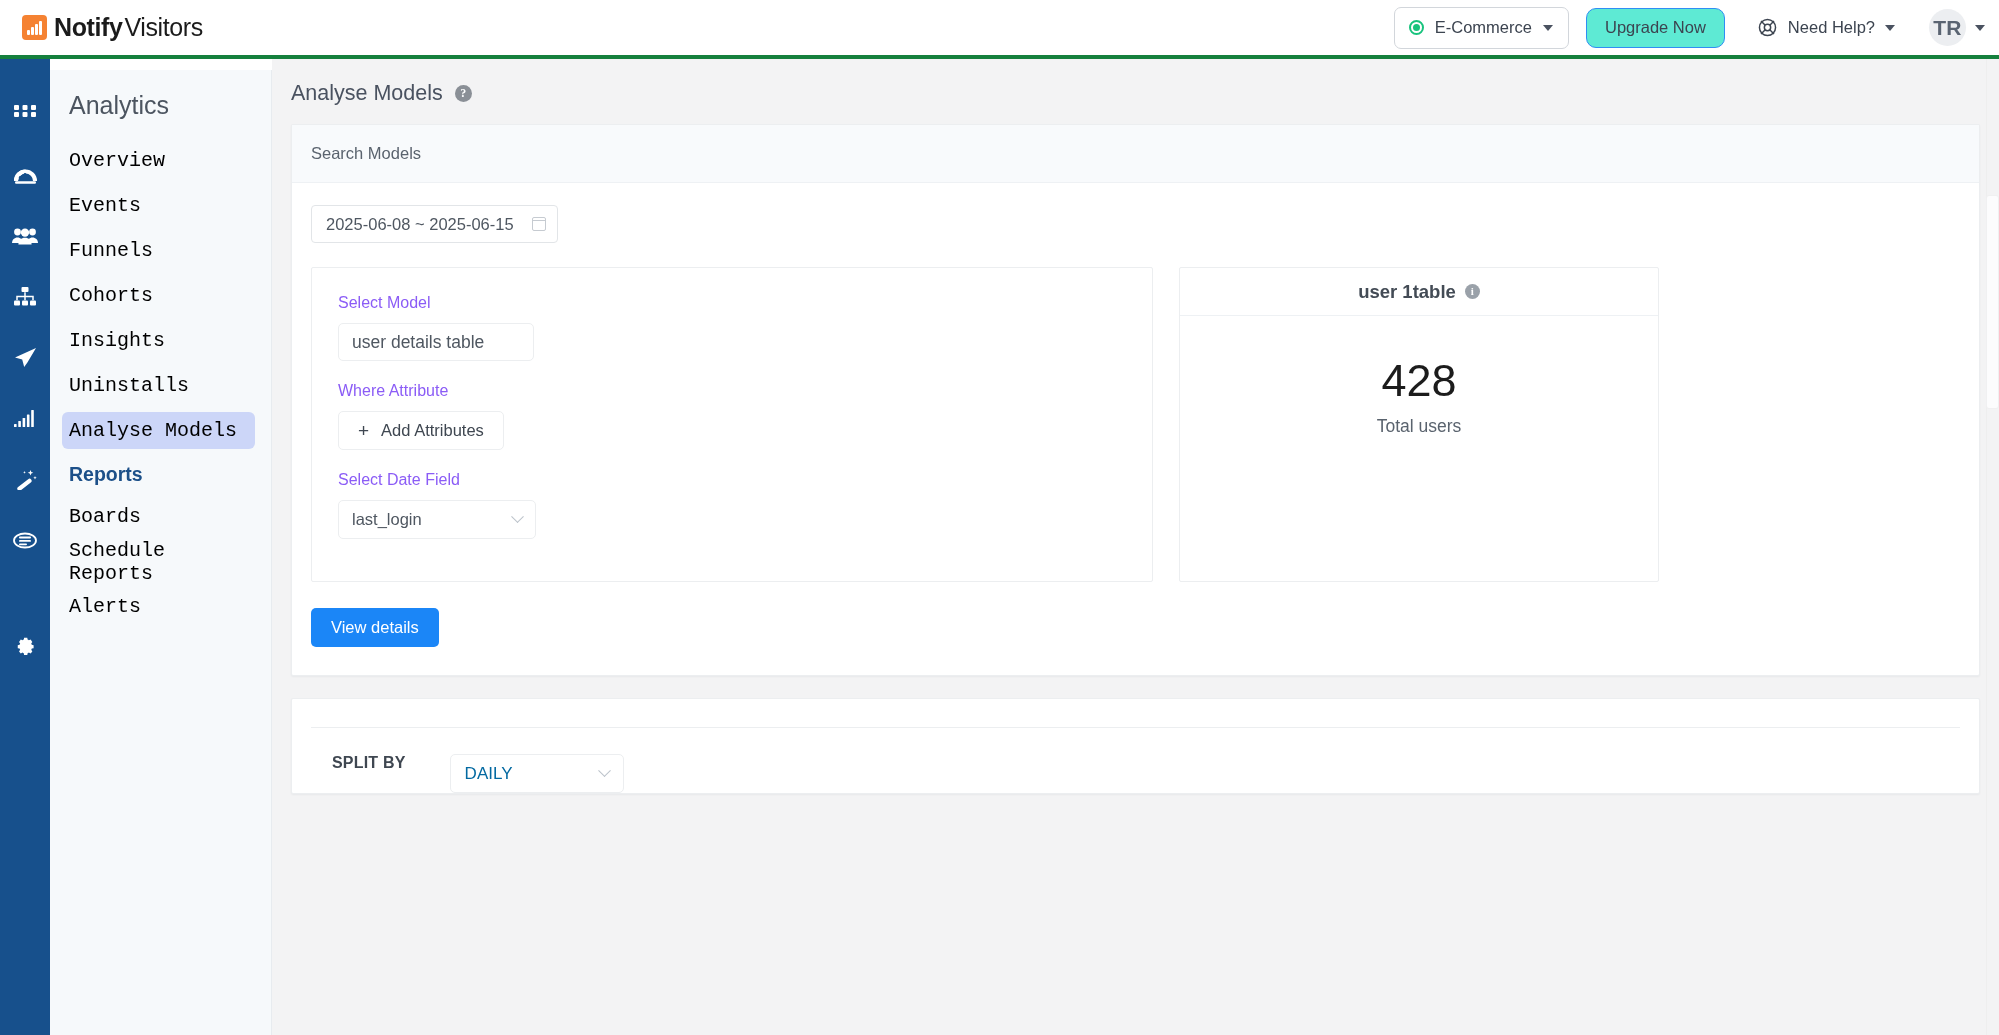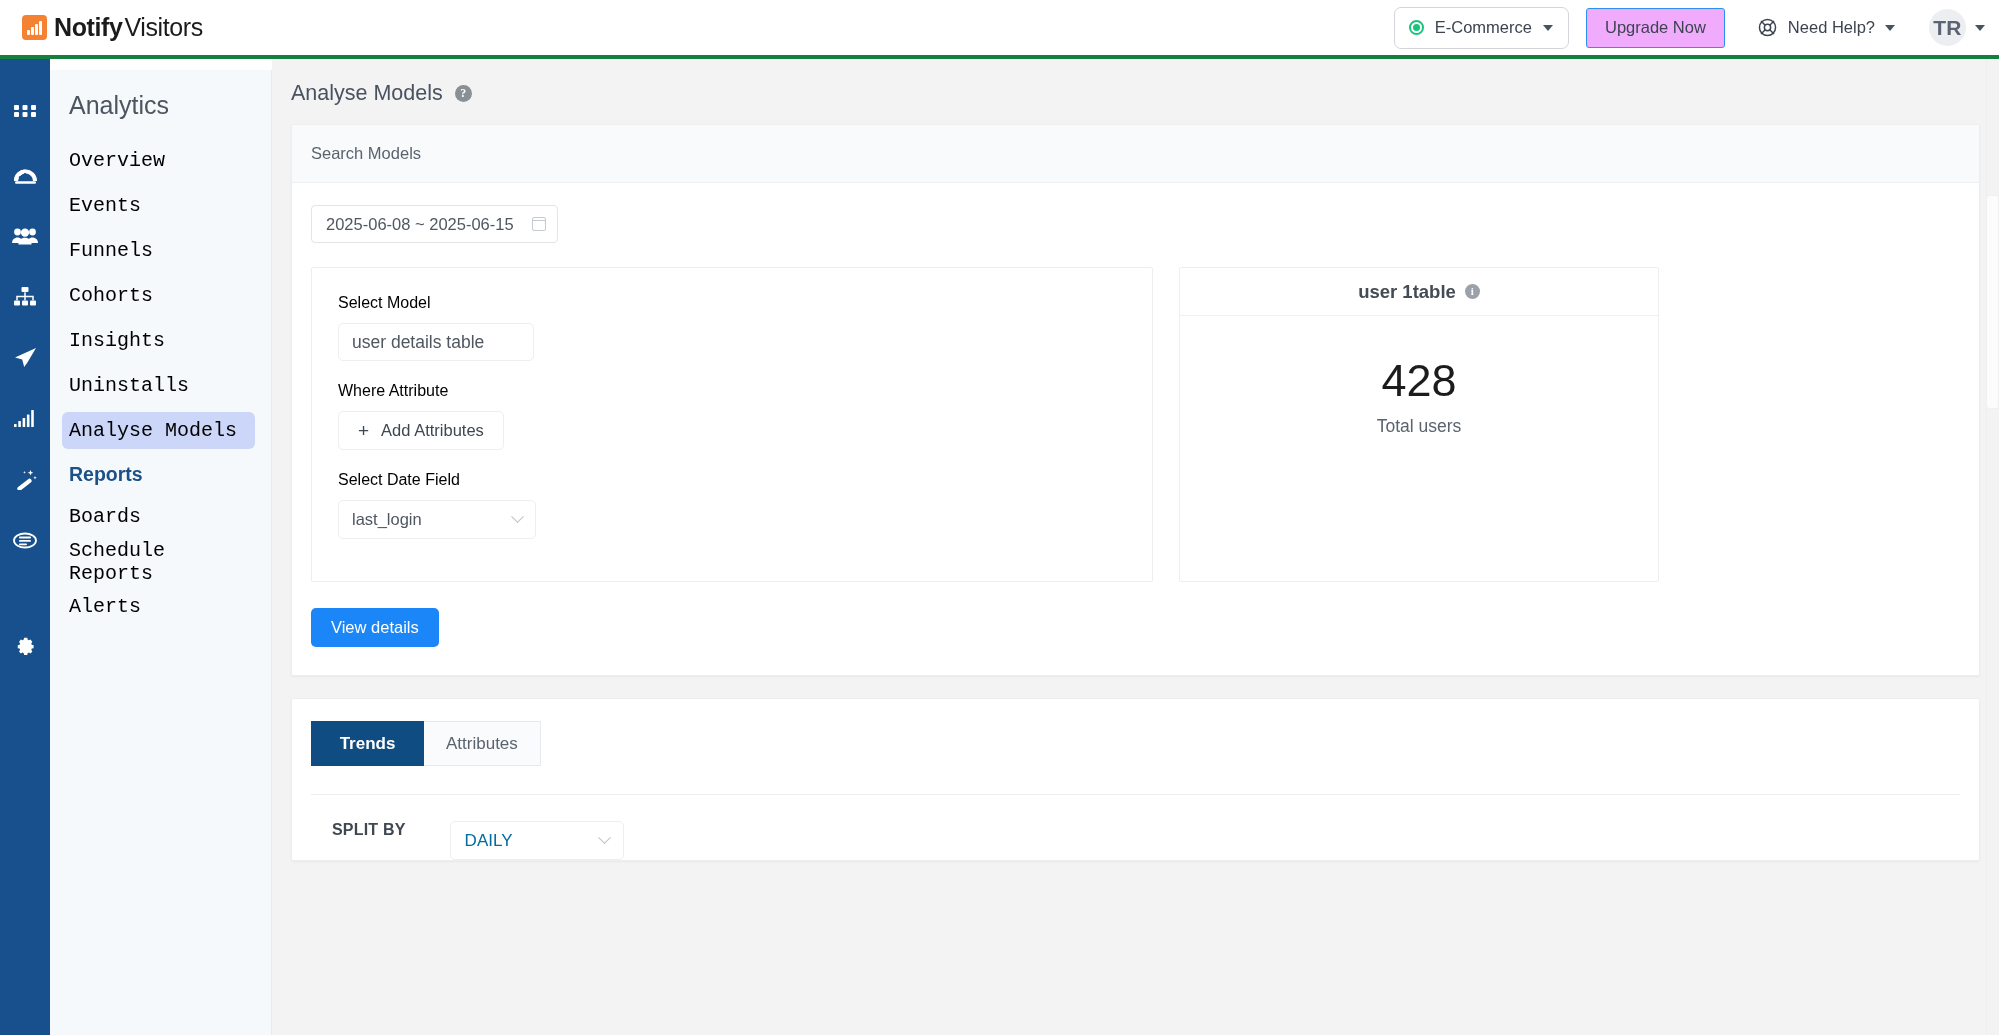--- a/index.html
+++ b/index.html
@@ -45,22 +45,22 @@
     height: 42px; padding: 0 15px 0 14px;
     border: 1px solid #d2d6db; border-radius: 7px;
     background: #fff; cursor: pointer; margin-right: 17px;
   }
   .radio-dot { width: 15px; height: 15px; border-radius: 50%; border: 2px solid #18c37d; display:flex; align-items:center; justify-content:center; flex: none;}
   .radio-dot span { width: 7px; height: 7px; border-radius: 50%; background: #18c37d; display:block; }
   .proj-label { font-size: 16.5px; color: #3c4450; font-weight: 400; }
 
   .upgrade-btn {
     height: 40px; padding: 0 18px;
-    border: 1px solid #2f8ef4; border-radius: 3px;
-    background: #f0abfc; color: #3c4450;
+    border: 1px solid #2f8ef4; border-radius: 10px;
+    background: #5eead4; color: #3c4450;
     font-size: 16.5px; font-family: inherit;
     cursor: pointer; margin-right: 32px;
     display:flex; align-items:center;
   }
 
   .help-group { display:flex; align-items:center; gap:10px; cursor:pointer; margin-right: 34px; }
   .help-label { font-size: 16.5px; color: #3c4450; }
 
   .avatar-group { display:flex; align-items:center; gap: 9px; cursor:pointer; }
   .avatar {
@@ -143,21 +143,21 @@
   .cal-icon { width: 14px; height: 14px; border: 1.4px solid #c6cbd1; border-radius: 2px; position: relative; flex:none;}
   .cal-icon::before { content:""; position:absolute; top:2px; left:-1.4px; right:-1.4px; height:1.4px; background:#c6cbd1; }
 
   .panels { display: flex; gap: 26px; margin-top: 24px; }
 
   .model-panel {
     flex: none; width: 842px; min-height: 315px;
     border: 1px solid #eceef0; border-radius: 2px;
     padding: 26px 0 26px 26px; background: #fff;
   }
-  .sublabel { font-size: 16px; color: #000000; margin-bottom: 11px; }
+  .sublabel { font-size: 16px; color: #8b5cf6; margin-bottom: 11px; }
   .model-box {
     display: inline-flex; align-items: center;
     width: 196px; height: 38px; padding: 0 13px;
     border: 1px solid #eceef0; border-radius: 5px;
     font-size: 17.5px; color: #4f5761; background: #fff; cursor: pointer;
   }
   .gap20 { height: 21px; }
   .add-attr-btn {
     display: inline-flex; align-items: center; gap: 12px;
     height: 39px; padding: 0 19px;
@@ -472,28 +472,20 @@
           </div>
         </div>
 
       </div>
 
       <button class="view-btn">View details</button>
     </div>
   </div>
 
   <div class="card bottom-card">
-    <div class="tabs">
-      <div class="tab active">
-          <span>Trends</span>
-        </div>
-      <div class="tab inactive">
-          <span>Attributes</span>
-        </div>
-    </div>
     <div class="splitrow">
       <span class="split-label">SPLIT BY</span>
       <div class="split-select">
         <span>DAILY</span>
         <span class="chev"></span>
       </div>
     </div>
   </div>
 
 </div>

